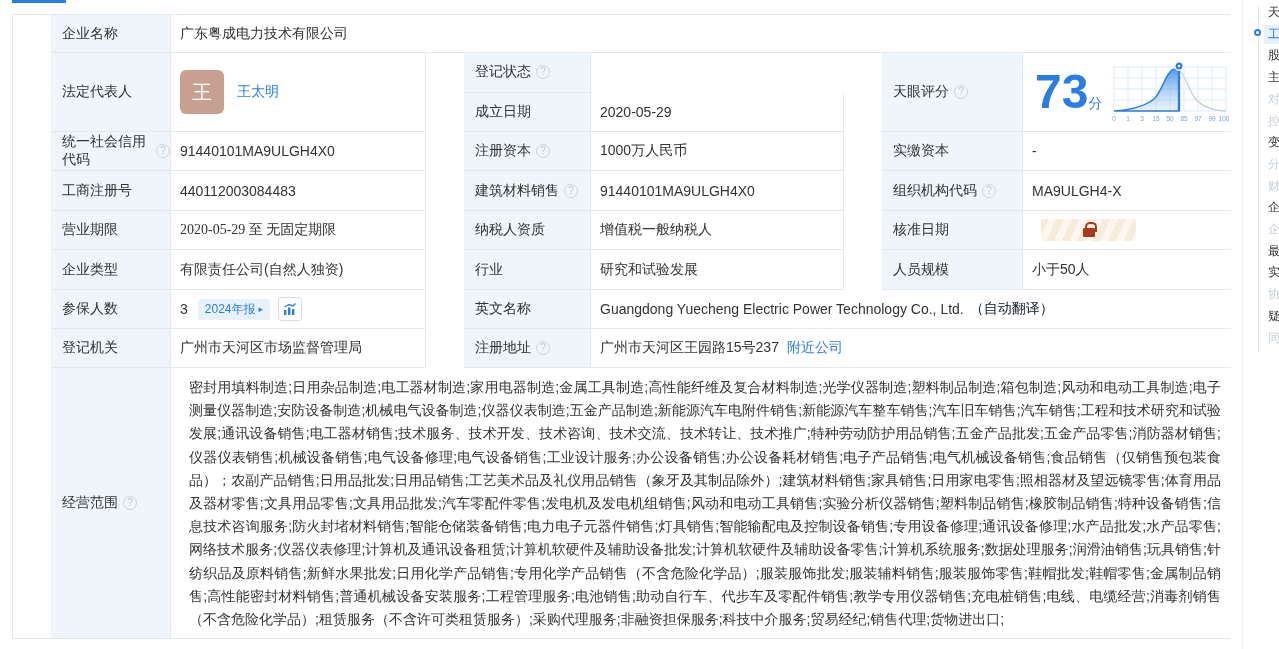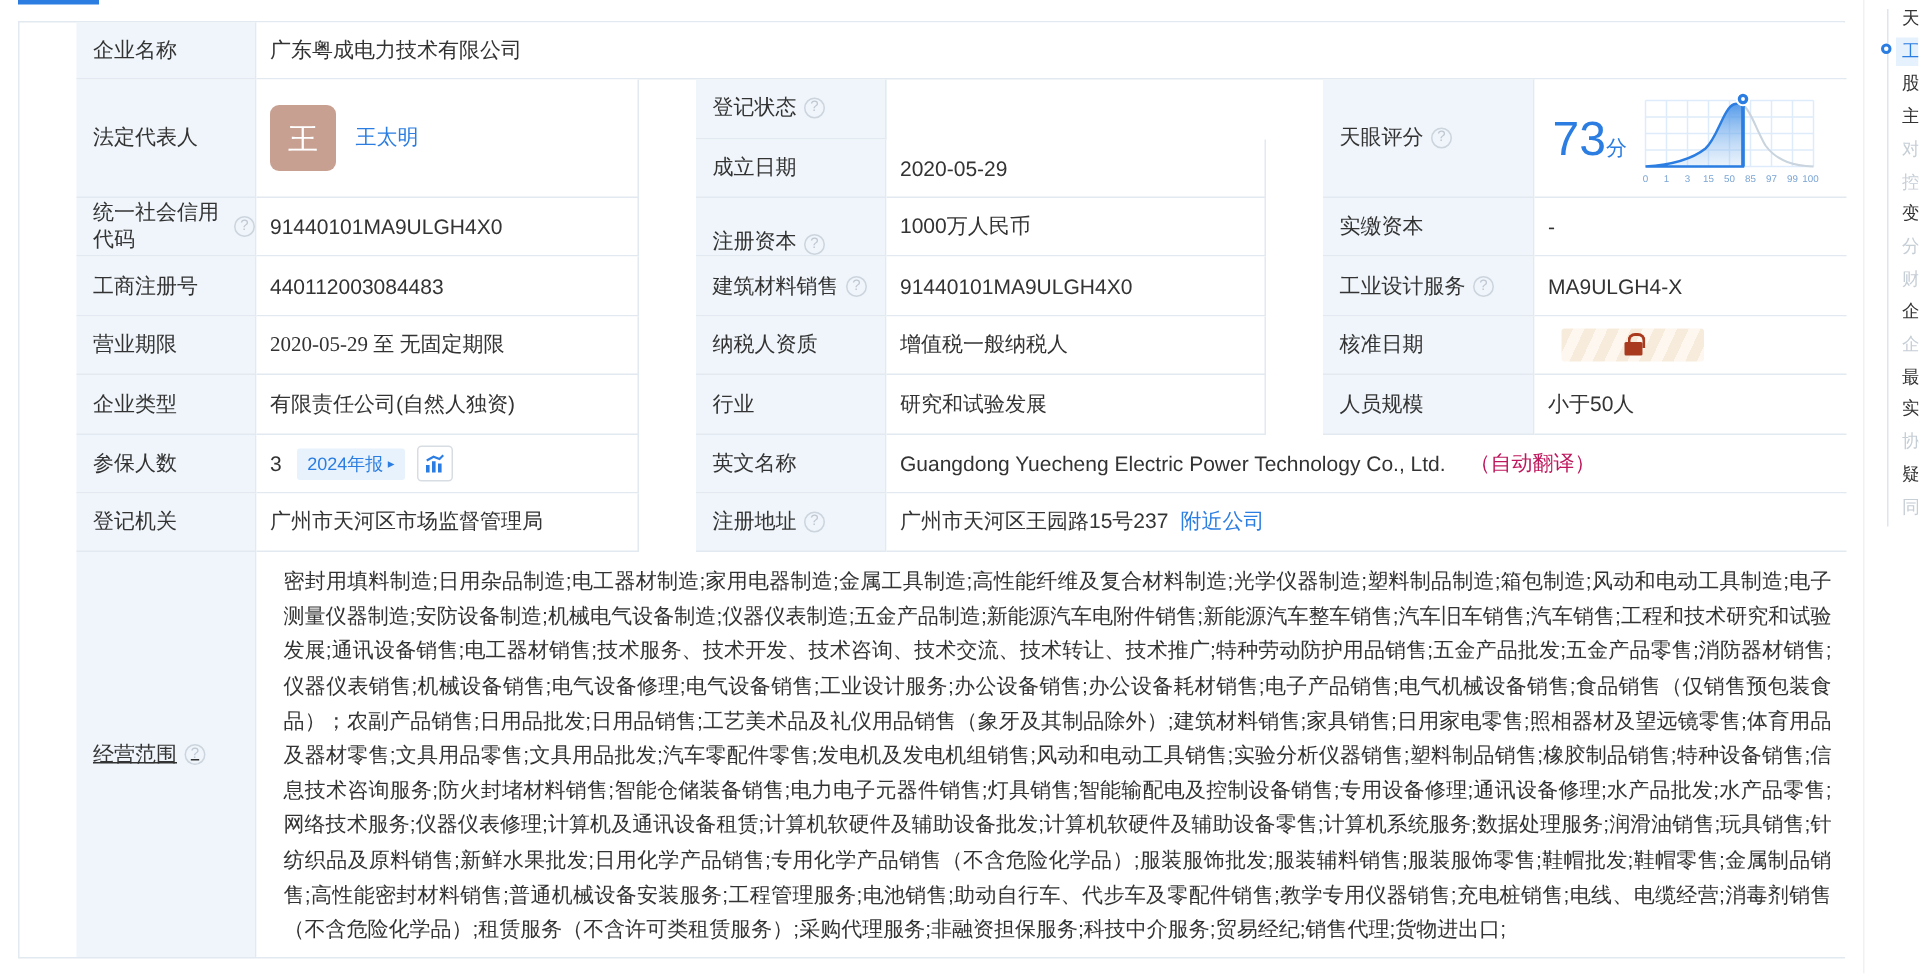--- a/index.html
+++ b/index.html
@@ -31,39 +31,39 @@
   
   .avatar { width:44px; height:44px; border-radius:6px; background:#c8a091; color:#fff;
     font-size:20px; display:flex; align-items:center; justify-content:center; margin-right:13px; }
 
   
   .badge-open { display:inline-block; padding:2px 10px; border:1px solid #9bdcba; border-radius:3px;
     background:#eefaf3; color:#00b05d; font-size:14px; line-height:18px; }
 
   
   .score-wrap { display:flex; align-items:center; gap:8px; padding-left:12px; }
-  .score-num { color:#2b7de1; font-size:32px; font-weight:normal; line-height:1; }
+  .score-num { color:#2b7de1; font-size:48px; font-weight:bold; line-height:1; }
   .score-unit { color:#2b7de1; font-size:14px; }
 
   
   .lock-badge { position:relative; width:95px; height:22px; margin-left:9px; border-radius:2px;
     background:repeating-linear-gradient(115deg,#f7ecdc 0 7px,#fdf7ef 7px 14px);
     display:flex; align-items:center; justify-content:center; cursor:pointer; }
   .lock-ico { position:relative; width:12px; height:9px; background:#a93a1e; border-radius:1px; margin-top:5px; }
   .lock-ico:before { content:""; position:absolute; left:2px; top:-6px; width:8px; height:8px;
     border:2px solid #a93a1e; border-bottom:none; border-radius:5px 5px 0 0; }
 
   
   .report-badge { display:inline-flex; align-items:center; margin-left:10px; padding:2px 7px;
     background:#e7f2fd; color:#2b7de1; font-size:12px; border-radius:2px; cursor:pointer; }
   .report-badge .arr { font-size:9px; margin-left:3px; }
   .chart-btn { display:inline-flex; align-items:center; justify-content:center; width:24px; height:24px;
     margin-left:8px; border:1px solid #d8dde3; border-radius:3px; background:#fff; cursor:pointer; }
 
-  .note-gray { color:#be185d; margin-left:16px; }
+  .note-gray { color:#0f172a; margin-left:6px; }
 
   
   .scope-val { display:block; padding:8px 10px 8px 9px; line-height:23.2px; text-align:justify; }
 
   
   .side-nav { position:absolute; left:1242px; top:0; width:37px; height:649px;
     border-left:1px solid #eef2f6; overflow:hidden; }
   .side-rail { position:absolute; left:15px; top:6px; width:1px; height:345px; background:#dde6ee; }
   .side-item { position:absolute; left:21px; height:19px; line-height:19px; font-size:12px;
     white-space:nowrap; color:#333; cursor:pointer; padding:0 4px; }
@@ -155,21 +155,21 @@
       </svg>
     </div>
 
     <div class="cell lab" style="grid-area:4/1/5/2;">
       <span>统一社会信用代码</span>
       <span class="help">?</span>
     </div>
     <div class="cell val" style="grid-area:4/2/5/3;">
       <span>91440101MA9ULGH4X0</span>
     </div>
-    <div class="cell lab" style="grid-area:4/3/5/4;align-items:flex-end;">
+    <div class="cell lab" style="grid-area:4/3/5/4;">
       <span>注册资本</span>
       <span class="help">?</span>
     </div>
     <div class="cell val" style="grid-area:4/4/5/5;">
       <span>1000万人民币</span>
     </div>
     <div class="cell lab" style="grid-area:4/5/5/6;">
       <span>实缴资本</span>
     </div>
     <div class="cell val no-r" style="grid-area:4/6/5/7;">
@@ -183,21 +183,21 @@
       <span>440112003084483</span>
     </div>
     <div class="cell lab" style="grid-area:5/3/6/4;">
       <span>建筑材料销售</span>
       <span class="help">?</span>
     </div>
     <div class="cell val" style="grid-area:5/4/6/5;">
       <span>91440101MA9ULGH4X0</span>
     </div>
     <div class="cell lab" style="grid-area:5/5/6/6;">
-      <span>工业设计服务</span>
+      <span>组织机构代码</span>
       <span class="help">?</span>
     </div>
     <div class="cell val no-r" style="grid-area:5/6/6/7;">
       <span>MA9ULGH4-X</span>
     </div>
 
     <div class="cell lab" style="grid-area:6/1/7/2;">
       <span>营业期限</span>
     </div>
     <div class="cell val" style="grid-area:6/2/7/3;font-family:Liberation Serif, serif;">
@@ -271,21 +271,21 @@
     </div>
     <div class="cell lab" style="grid-area:9/3/10/4;">
       <span>注册地址</span>
       <span class="help">?</span>
     </div>
     <div class="cell val no-r" style="grid-area:9/4/10/7;">
       <span>广州市天河区王园路15号237</span>
       <a class="lnk" style="margin-left:8px;">附近公司</a>
     </div>
 
-    <div class="cell lab no-b" style="grid-area:10/1/11/2;text-decoration:underline;">
+    <div class="cell lab no-b" style="grid-area:10/1/11/2;">
       <span>经营范围</span>
       <span class="help">?</span>
     </div>
     <div class="cell val no-r no-b" style="grid-area:10/2/11/7; align-items:flex-start;">
       <span class="scope-val">密封用填料制造;日用杂品制造;电工器材制造;家用电器制造;金属工具制造;高性能纤维及复合材料制造;光学仪器制造;塑料制品制造;箱包制造;风动和电动工具制造;电子测量仪器制造;安防设备制造;机械电气设备制造;仪器仪表制造;五金产品制造;新能源汽车电附件销售;新能源汽车整车销售;汽车旧车销售;汽车销售;工程和技术研究和试验发展;通讯设备销售;电工器材销售;技术服务、技术开发、技术咨询、技术交流、技术转让、技术推广;特种劳动防护用品销售;五金产品批发;五金产品零售;消防器材销售;仪器仪表销售;机械设备销售;电气设备修理;电气设备销售;工业设计服务;办公设备销售;办公设备耗材销售;电子产品销售;电气机械设备销售;食品销售（仅销售预包装食品）；农副产品销售;日用品批发;日用品销售;工艺美术品及礼仪用品销售（象牙及其制品除外）;建筑材料销售;家具销售;日用家电零售;照相器材及望远镜零售;体育用品及器材零售;文具用品零售;文具用品批发;汽车零配件零售;发电机及发电机组销售;风动和电动工具销售;实验分析仪器销售;塑料制品销售;橡胶制品销售;特种设备销售;信息技术咨询服务;防火封堵材料销售;智能仓储装备销售;电力电子元器件销售;灯具销售;智能输配电及控制设备销售;专用设备修理;通讯设备修理;水产品批发;水产品零售;网络技术服务;仪器仪表修理;计算机及通讯设备租赁;计算机软硬件及辅助设备批发;计算机软硬件及辅助设备零售;计算机系统服务;数据处理服务;润滑油销售;玩具销售;针纺织品及原料销售;新鲜水果批发;日用化学产品销售;专用化学产品销售（不含危险化学品）;服装服饰批发;服装辅料销售;服装服饰零售;鞋帽批发;鞋帽零售;金属制品销售;高性能密封材料销售;普通机械设备安装服务;工程管理服务;电池销售;助动自行车、代步车及零配件销售;教学专用仪器销售;充电桩销售;电线、电缆经营;消毒剂销售（不含危险化学品）;租赁服务（不含许可类租赁服务）;采购代理服务;非融资担保服务;科技中介服务;贸易经纪;销售代理;货物进出口;</span>
     </div>
   </div>
 
   <div class="side-nav">
     <div class="side-rail"></div>

